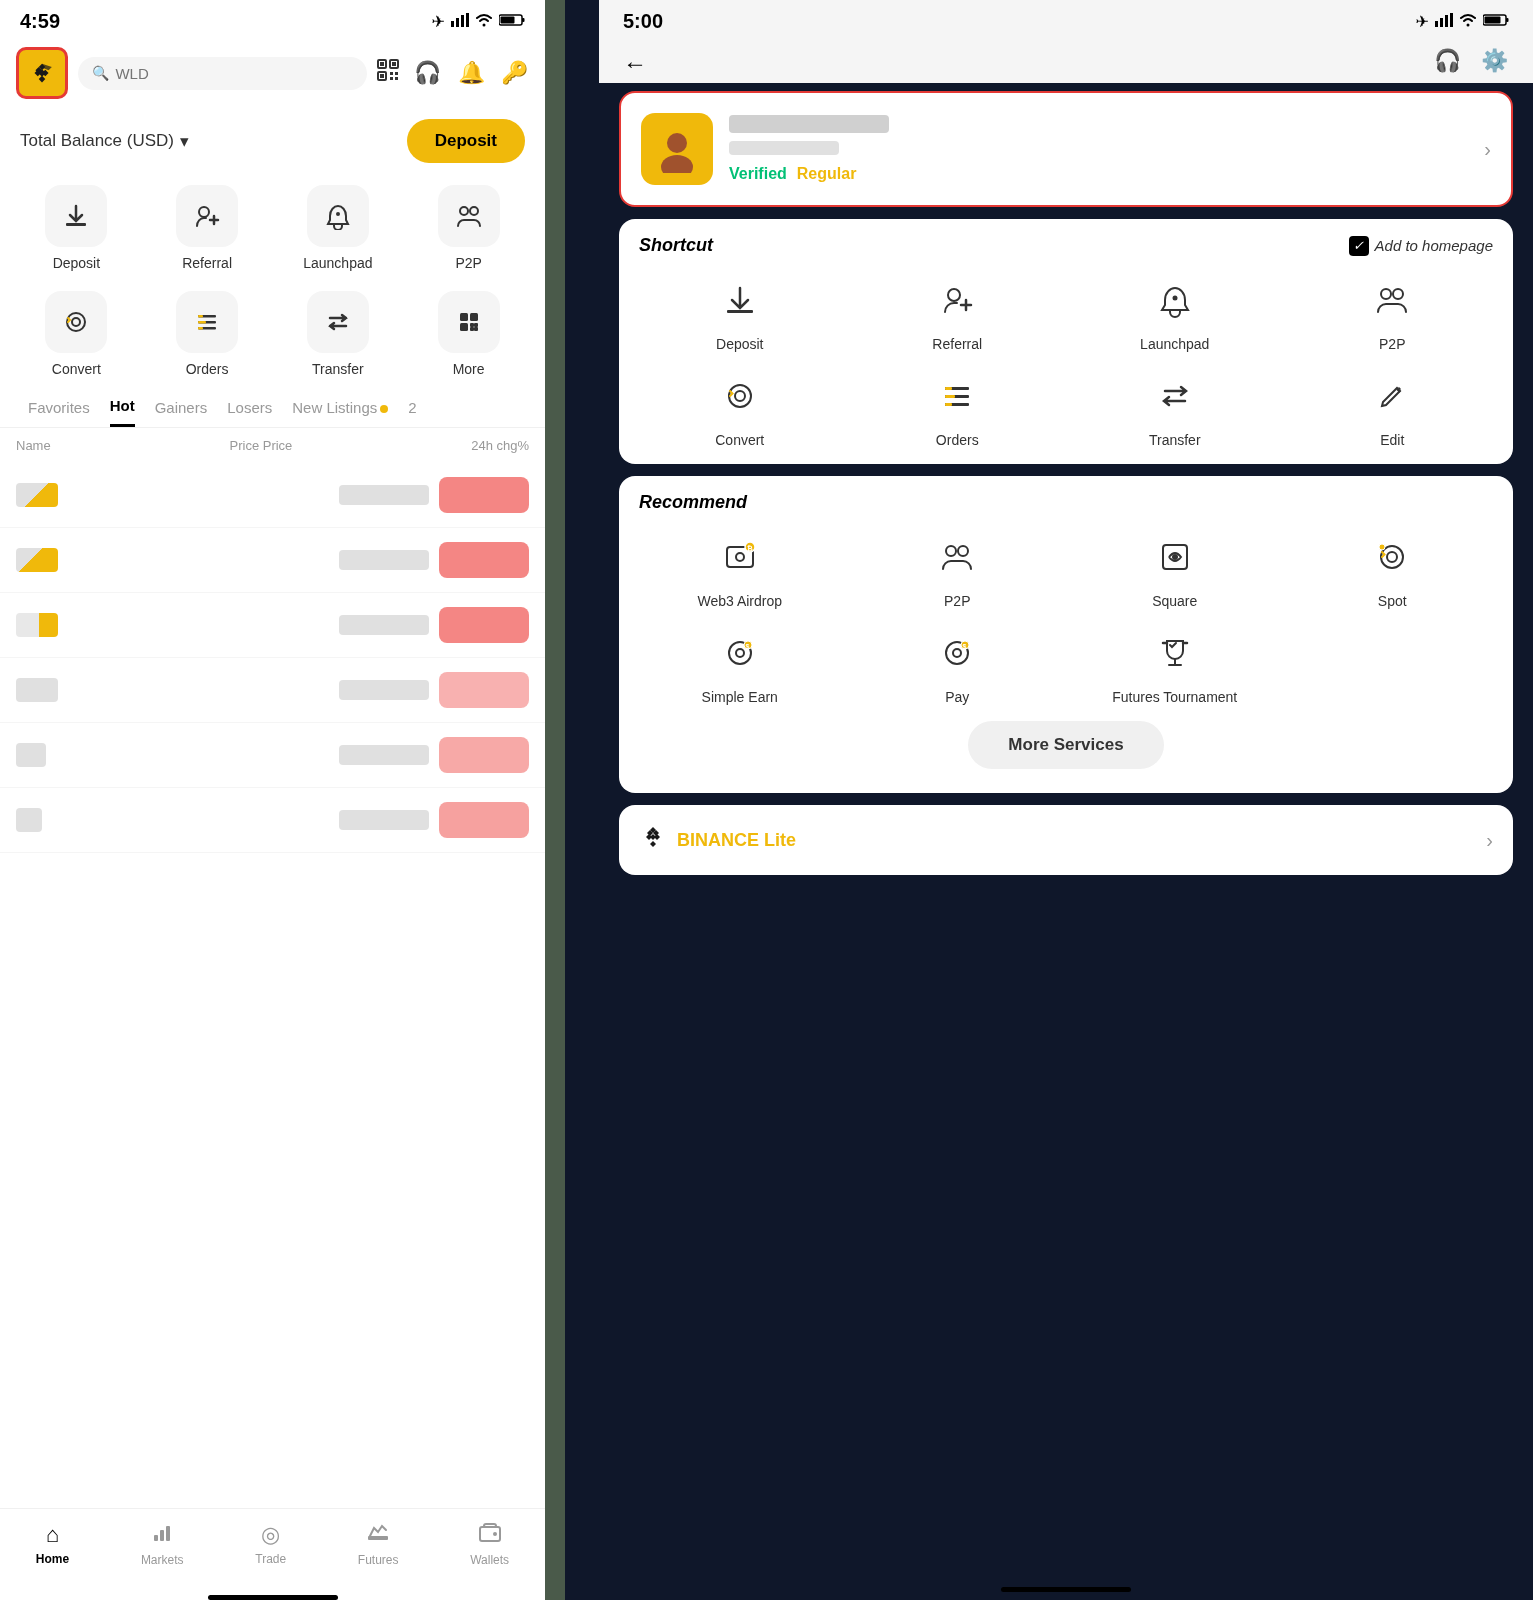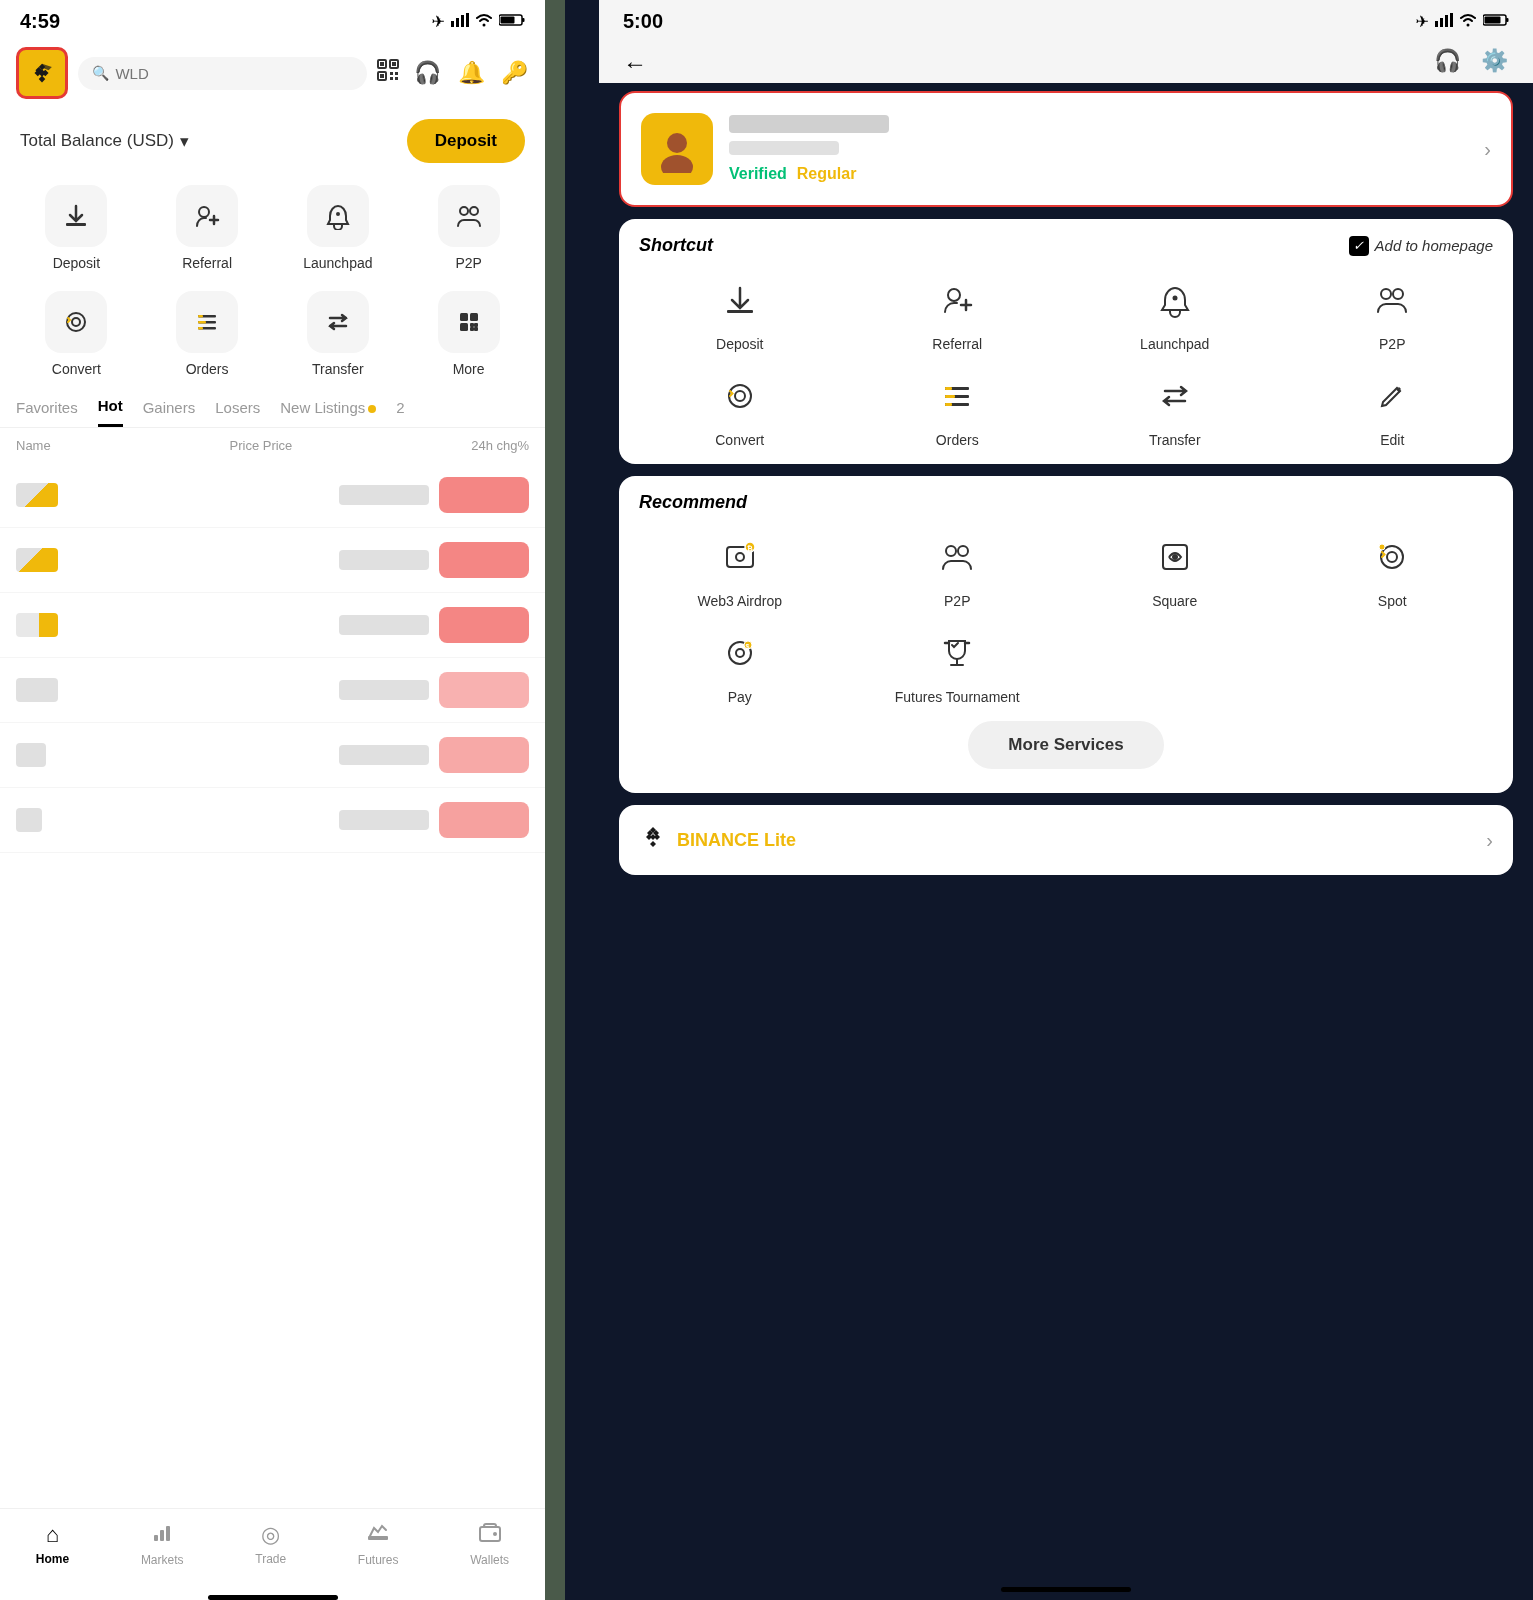--- a/index.html
+++ b/index.html
@@ -172,21 +172,21 @@
     }
     .action-label {
       font-size: 14px;
       color: #333;
     }
 
     
     .market-tabs {
       display: flex;
       align-items: center;
-      padding: 10px 16px 0;
+      padding: 10px 28px 0;
       gap: 20px;
       background: #fff;
       border-bottom: 1px solid #f0f0f0;
       overflow: hidden;
     }
     .tab-item {
       font-size: 15px;
       color: #999;
       padding-bottom: 10px;
       cursor: pointer;
@@ -1014,20 +1014,31 @@
       <div style="display:grid;grid-template-columns:repeat(4,1fr);gap:16px;margin-top:16px">
         <div class="r-action-item">
           <div class="r-action-icon">
             <svg width="36" height="36" viewBox="0 0 36 36">
                 <circle cx="18" cy="18" r="11" stroke="#333" stroke-width="2" fill="none"></circle>
                 <path d="M14 18a4 4 0 108 0 4 4 0 00-8 0z" stroke="#333" stroke-width="2" fill="none"></path>
                 <circle cx="26" cy="10" r="4" fill="#f0b90b" stroke="#fff" stroke-width="1"></circle>
                 <text x="23.5" y="13.5" font-size="7" fill="#fff" font-weight="bold">$</text>
               </svg>
           </div>
+          <span class="r-action-label">Simple Earn</span>
+        </div>
+        <div class="r-action-item">
+          <div class="r-action-icon">
+            <svg width="36" height="36" viewBox="0 0 36 36">
+                <circle cx="18" cy="18" r="11" stroke="#333" stroke-width="2" fill="none"></circle>
+                <path d="M14 18a4 4 0 108 0 4 4 0 00-8 0z" stroke="#333" stroke-width="2" fill="none"></path>
+                <circle cx="26" cy="10" r="4" fill="#f0b90b" stroke="#fff" stroke-width="1"></circle>
+                <text x="23.5" y="13.5" font-size="7" fill="#fff" font-weight="bold">$</text>
+              </svg>
+          </div>
           <span class="r-action-label">Pay</span>
         </div>
         <div class="r-action-item">
           <div class="r-action-icon">
             <svg width="36" height="36" viewBox="0 0 36 36">
                 <path d="M10 6h16v10a8 8 0 01-16 0V6z" stroke="#333" stroke-width="2" fill="none"></path>
                 <path d="M6 8h4M26 8h4" stroke="#333" stroke-width="2.5" stroke-linecap="round"></path>
                 <path d="M18 24v6M12 30h12" stroke="#333" stroke-width="2" stroke-linecap="round"></path>
                 <path d="M13 10l2 2 4-4" stroke="#333" stroke-width="2" stroke-linecap="round" fill="none"></path>
               </svg>

